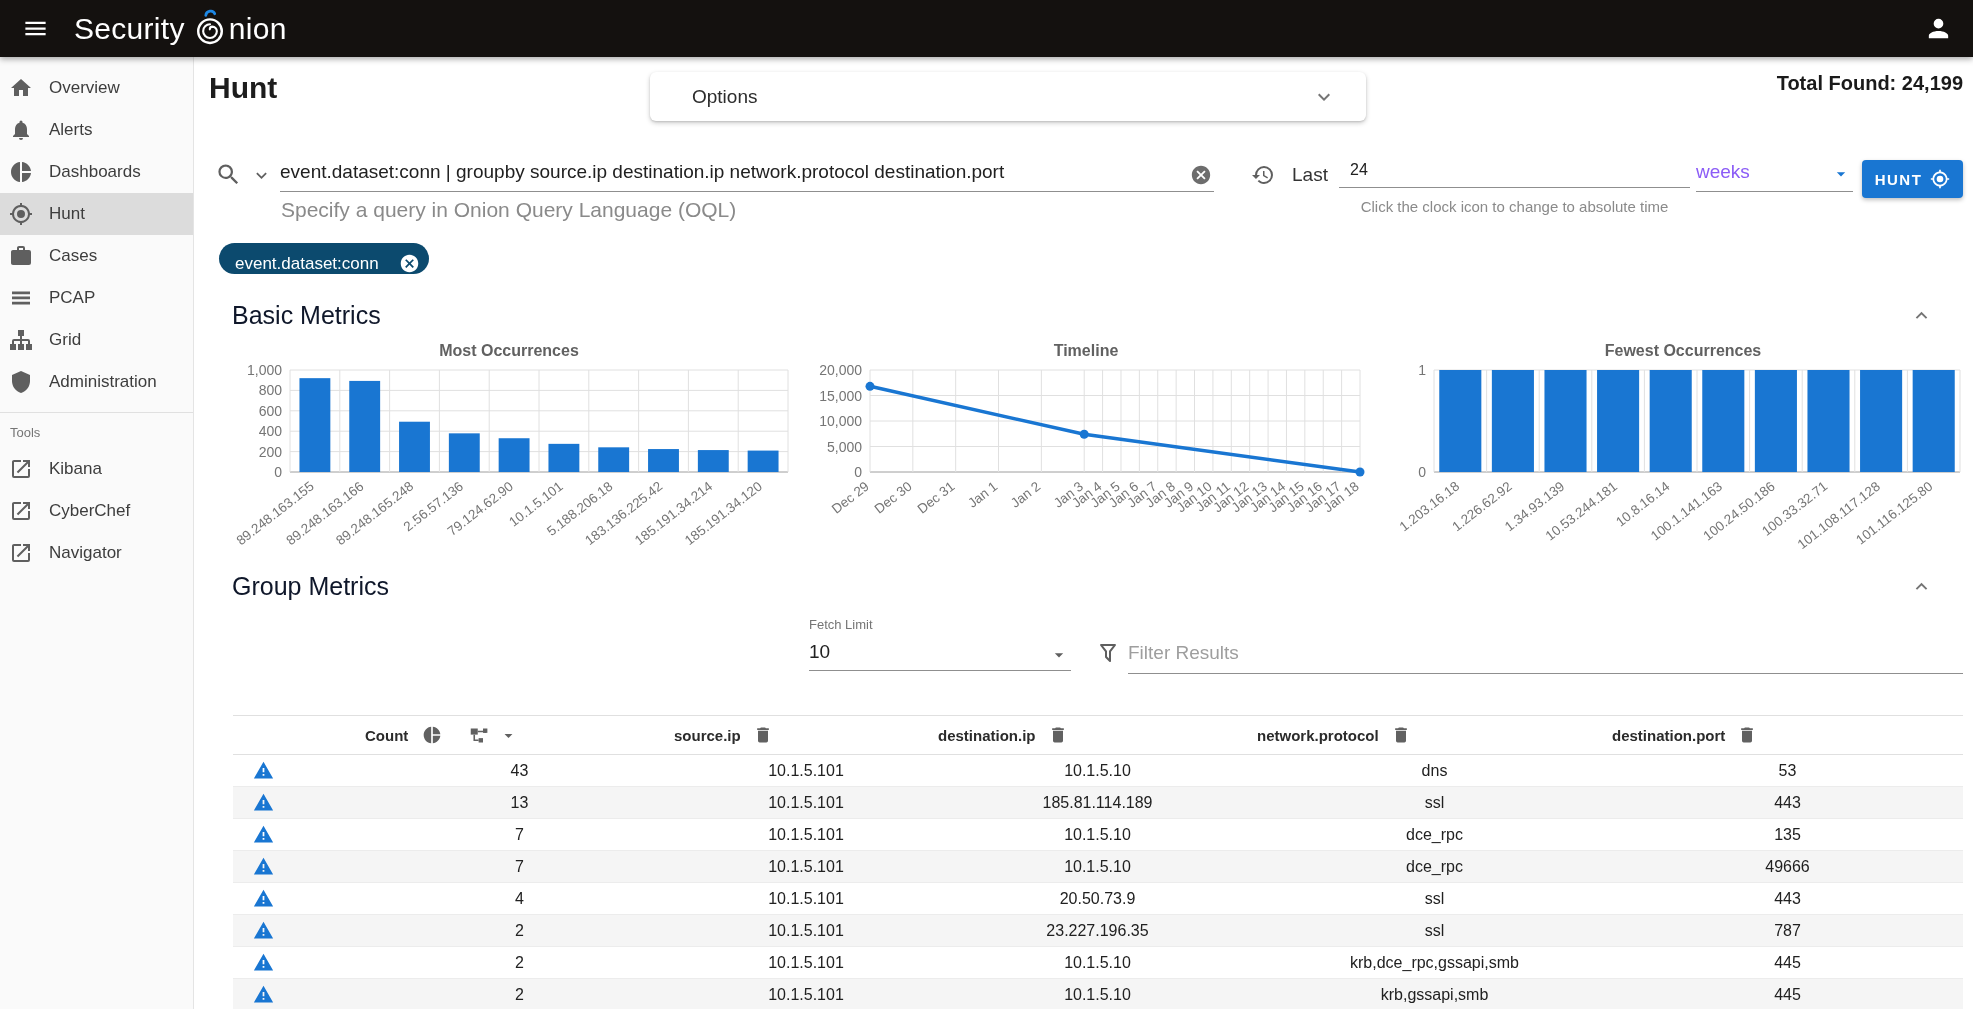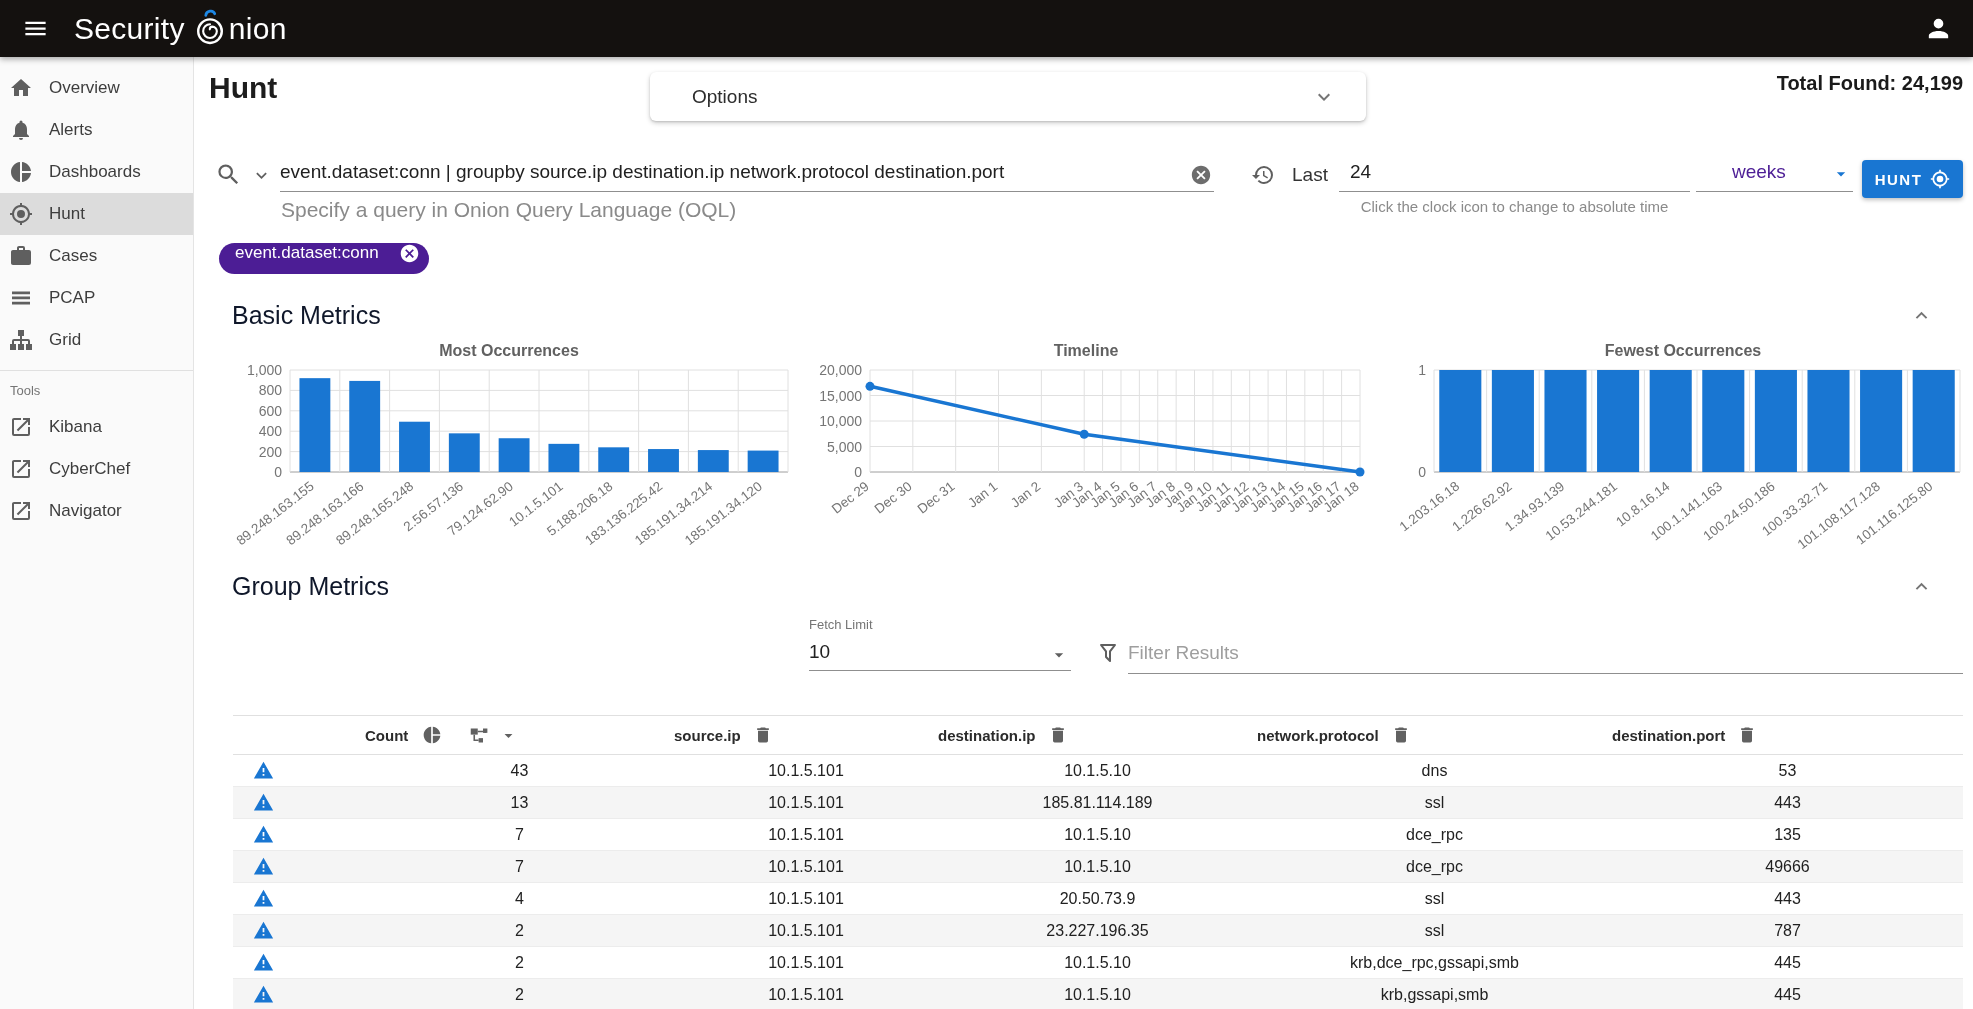--- a/index.html
+++ b/index.html
@@ -47,37 +47,37 @@
   .q-chev { left:57px; top:108px; width:21px; height:21px; color:#5f5f5f; cursor:pointer; }
   .q-input-wrap { left:86px; top:100px; width:934px; border-bottom:1px solid #8f8f8f; }
   .q-input-wrap input { width:100%; border:0; outline:none; background:transparent; font-size:19px;
     color:#212121; padding:4px 30px 8px 0; font-family:"Liberation Sans",sans-serif; }
   .q-clear { left:996px; top:107px; width:22px; height:22px; color:#6d6d6d; cursor:pointer; }
   .q-hint { left:87px; top:141px; font-size:21px; color:#8a8a8a; }
 
   .t-history { left:1057px; top:106px; width:24px; height:24px; color:#5f5f5f; cursor:pointer; }
   .t-last { left:1098px; top:107px; font-size:19px; color:#333; }
   .t-input-wrap { left:1145px; top:100px; width:351px; border-bottom:1px solid #8f8f8f; }
-  .t-input-wrap input { width:100%; border:0; outline:none; background:transparent; font-size:19px;
+  .t-input-wrap input { width:100%; border:0; outline:none; background:transparent; font-size:16px;
     color:#212121; padding:4px 0 8px 11px; font-family:"Liberation Sans",sans-serif; }
   .t-hint { left:1145px; top:141px; width:351px; text-align:center; font-size:15px; color:#8a8a8a; }
 
   .unit-select { left:1502px; top:100px; width:157px; border-bottom:1px solid #8f8f8f; height:35px; cursor:pointer; }
-  .unit-select .val { font-size:19px; color:#4c1d95; padding:4px 0 0 0;margin-left:36px; }
+  .unit-select .val { font-size:19px; color:#8b5cf6; padding:4px 0 0 0; }
   .unit-select .arrow { position:absolute; right:2px; top:7px; width:20px; height:20px; color:#1976d2; }
 
   .hunt-btn { left:1668px; top:103px; width:101px; height:38px; background:#1976d2; border:0; border-radius:4px;
     color:#fff; font-size:15px; font-weight:bold; letter-spacing:1.5px; display:flex; align-items:center;
     justify-content:center; gap:8px; cursor:pointer; box-shadow:0 2px 4px rgba(0,0,0,.25);
     font-family:"Liberation Sans",sans-serif; }
   .hunt-btn .icon { width:20px; height:20px; color:#fff; }
 
   
-  .chip { left:25px; top:186px; height:31px; background:#4c1d95; border-radius:16px; display:flex;
-    align-items:flex-start; padding:0 9px 0 16px; gap:20px; cursor:pointer; }
+  .chip { left:25px; top:186px; height:31px; background:#0c4a6e; border-radius:16px; display:flex;
+    align-items:flex-end; padding:0 9px 0 16px; gap:20px; cursor:pointer; }
   .chip .label { color:#fff; font-size:17px; }
   .chip .close { width:21px; height:21px; color:#fff; cursor:pointer; }
 
   
   .section-title { font-size:25px; color:#0f172a; }
   .sec-chev { width:23px; height:23px; color:#757575; cursor:pointer; }
 
   .chart { position:absolute; }
   .chart-title { text-align:center; font-size:16px; font-weight:bold; color:#616161; height:22px; }
   .chart svg { overflow:visible; display:block; }
@@ -181,20 +181,28 @@
         </span>
         <span>PCAP</span>
       </div>
       <div class="side-item">
         <span class="icon">
           <svg viewBox="0 0 24 24" fill="currentColor">
             <path d="M9,2V8H11V11H5A2,2 0 0,0 3,13V16H1V22H7V16H5V13H11V16H9V22H15V16H13V13H19V16H17V22H23V16H21V13A2,2 0 0,0 19,11H13V8H15V2H9Z"></path>
           </svg>
         </span>
         <span>Grid</span>
+      </div>
+      <div class="side-item">
+        <span class="icon">
+          <svg viewBox="0 0 24 24" fill="currentColor">
+            <path d="M12,1L3,5V11C3,16.55 6.84,21.74 12,23C17.16,21.74 21,16.55 21,11V5L12,1Z"></path>
+          </svg>
+        </span>
+        <span>Administration</span>
       </div>
     </nav>
   <div class="side-divider"></div>
   <div class="tools-label">Tools</div>
   <nav>
       <div class="side-item">
         <span class="icon">
           <svg viewBox="0 0 24 24" fill="currentColor">
             <path d="M14,3V5H17.59L7.76,14.83L9.17,16.24L19,6.41V10H21V3M19,19H5V5H12V3H5C3.89,3 3,3.9 3,5V19A2,2 0 0,0 5,21H19A2,2 0 0,0 21,19V12H19V19Z"></path>
           </svg>

